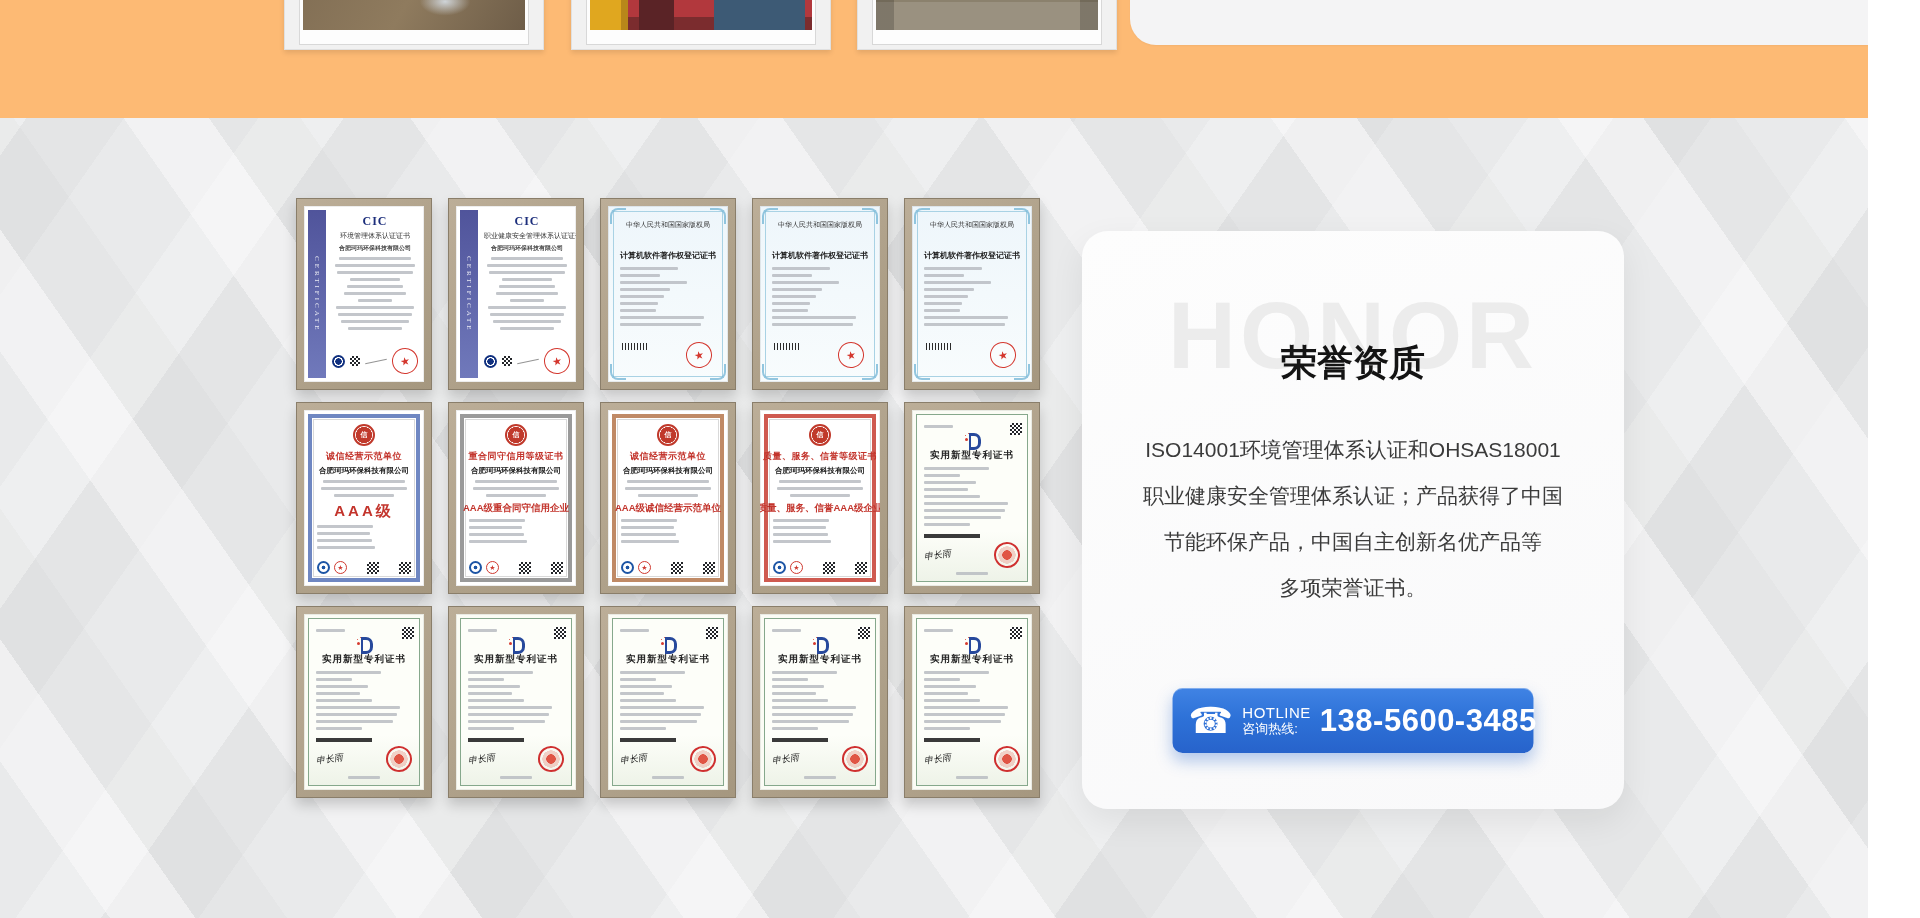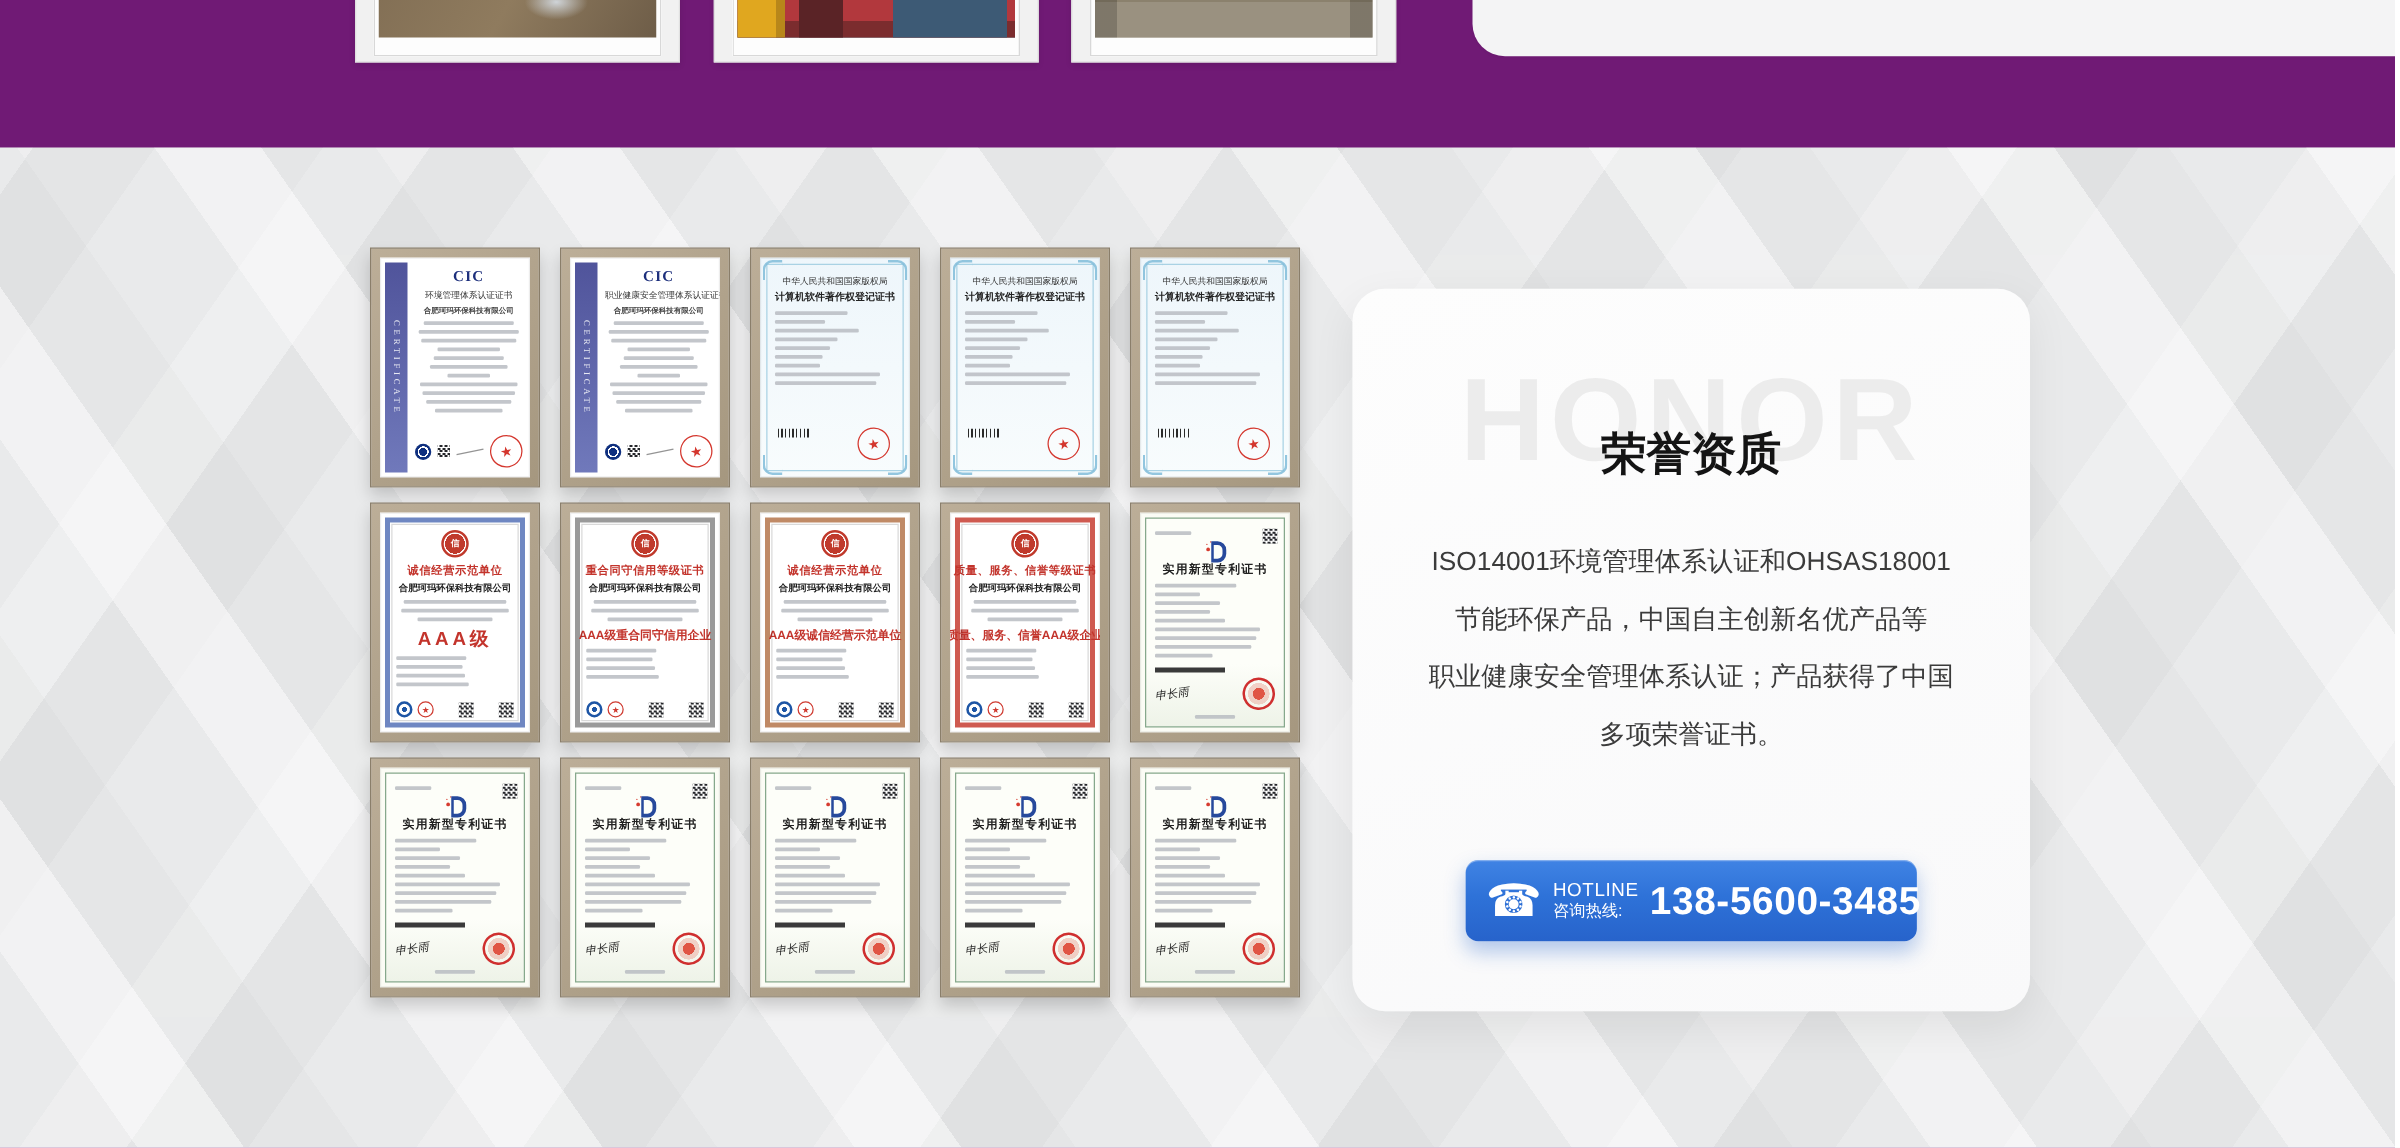--- a/index.html
+++ b/index.html
@@ -1,17 +1,17 @@
 <!DOCTYPE html>
 <html><head>
 <meta charset="utf-8">
 <style>
   html,body{margin:0;padding:0;background:#fff;}
-  .stage{position:relative;width:1868px;height:918px;overflow:hidden;background:#701a75;
-         font-family:"Liberation Sans","DejaVu Sans",sans-serif;padding-left:48px;}
+  .stage{position:relative;width:1868px;height:918px;overflow:hidden;background:#fdba74;
+         font-family:"Liberation Sans","DejaVu Sans",sans-serif;}
 
   
   .photo-card{position:absolute;top:-112px;width:258px;height:160px;background:#f1f1f1;
               border:1px solid #e0e0e0;box-shadow:0 3px 5px rgba(0,0,0,.10);}
   .photo-mat{position:absolute;left:14px;right:14px;top:8px;bottom:4px;background:#fdfdfd;
              padding:4px 4px 15px;box-sizing:border-box;box-shadow:0 0 0 1px #d8d8d8 inset;}
   .photo{width:100%;height:100%;overflow:hidden;}
   .photo.p1{background:
       radial-gradient(70px 45px at 30% 45%, #25b05b 0 30%, rgba(37,176,91,.55) 55%, transparent 72%),
       radial-gradient(45px 28px at 20% 22%, #2fbd66, transparent 70%),
@@ -72,21 +72,21 @@
   .paper.copyright{background:linear-gradient(180deg,#eef6fb,#f8fcfd);}
   .cr-inner{position:absolute;inset:5px;border:1px solid #a9d2e4;}
   .cr-c{position:absolute;width:14px;height:14px;border:2px solid #7ab9d8;opacity:.8;}
   .cr-c.tl2{left:2px;top:2px;border-right:none;border-bottom:none;border-top-left-radius:8px;}
   .cr-c.tr{right:2px;top:2px;border-left:none;border-bottom:none;border-top-right-radius:8px;}
   .cr-c.bl{left:2px;bottom:2px;border-right:none;border-top:none;border-bottom-left-radius:8px;}
   .cr-c.br{right:2px;bottom:2px;border-left:none;border-top:none;border-bottom-right-radius:8px;}
   .cr-body{position:absolute;left:12px;right:12px;top:14px;bottom:8px;text-align:center;}
   .cr-org{font-size:7px;color:#333;font-family:"Liberation Serif","DejaVu Serif",serif;white-space:nowrap;}
   .cr-title{font-size:8px;font-weight:bold;color:#222;font-family:"Liberation Serif","DejaVu Serif",serif;
-            margin-top:2px;white-space:nowrap;}
+            margin-top:20px;white-space:nowrap;}
   .cr-lines{margin-top:6px;text-align:left;}
   .barcode{position:absolute;left:2px;bottom:24px;width:26px;height:7px;
            background:repeating-linear-gradient(90deg,#2b2b2b 0 1px,transparent 1px 3px);}
   .cr-seal{position:absolute;right:4px;bottom:6px;}
 
   
   .paper.credit{padding:4px;}
   .credit-inner{flex:1;border-width:4px;border-style:solid;position:relative;display:flex;
                 flex-direction:column;align-items:center;padding:6px 5px 4px;box-sizing:border-box;}
   .credit-inner:before{content:"";position:absolute;inset:1px;border:1px solid rgba(0,0,0,.15);pointer-events:none;}
@@ -587,22 +587,22 @@
       </div>
           </div>
         </div>
       </div>
 
     <div class="honor-card">
       <div class="watermark">HONOR</div>
       <h2 class="honor-title">荣誉资质</h2>
       <div class="honor-para">
         <div>ISO14001环境管理体系认证和OHSAS18001</div>
+        <div>职业健康安全管理体系认证；产品获得了中国</div>
         <div>节能环保产品，中国自主创新名优产品等</div>
-        <div>职业健康安全管理体系认证；产品获得了中国</div>
         <div>多项荣誉证书。</div>
       </div>
       <a class="hotline-btn" style="background: linear-gradient(rgb(64, 131, 228) 0%, rgb(46, 114, 216) 45%, rgb(39, 99, 203) 100%);">
         <span class="phone-icon">☎</span>
         <span class="hot-labels">
           <span class="hot-en">HOTLINE</span>
           <span class="hot-zh">咨询热线:</span>
         </span>
         <span class="hot-number">138-5600-3485</span>
       </a>

